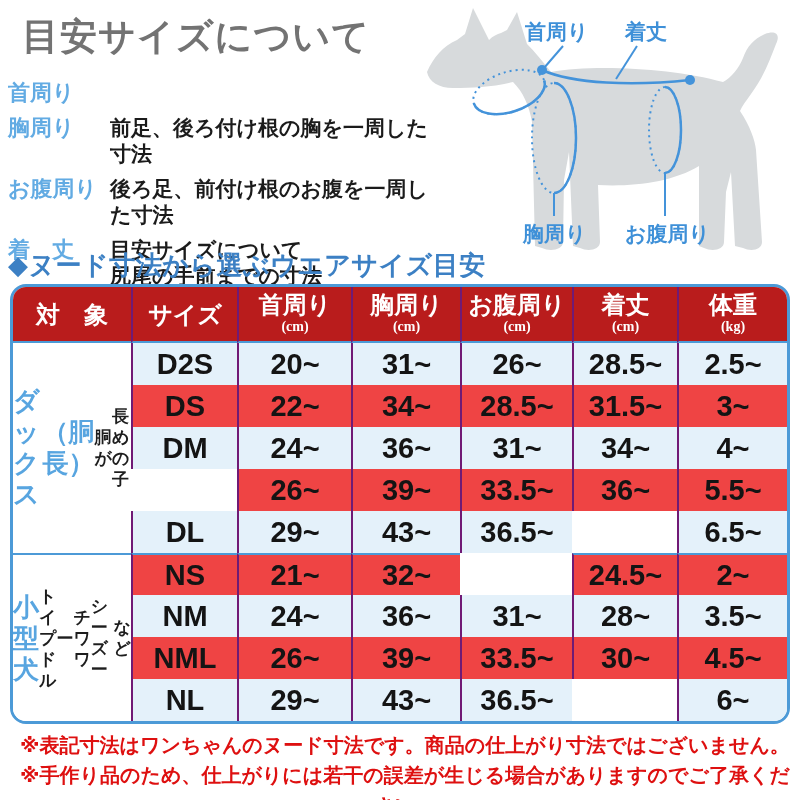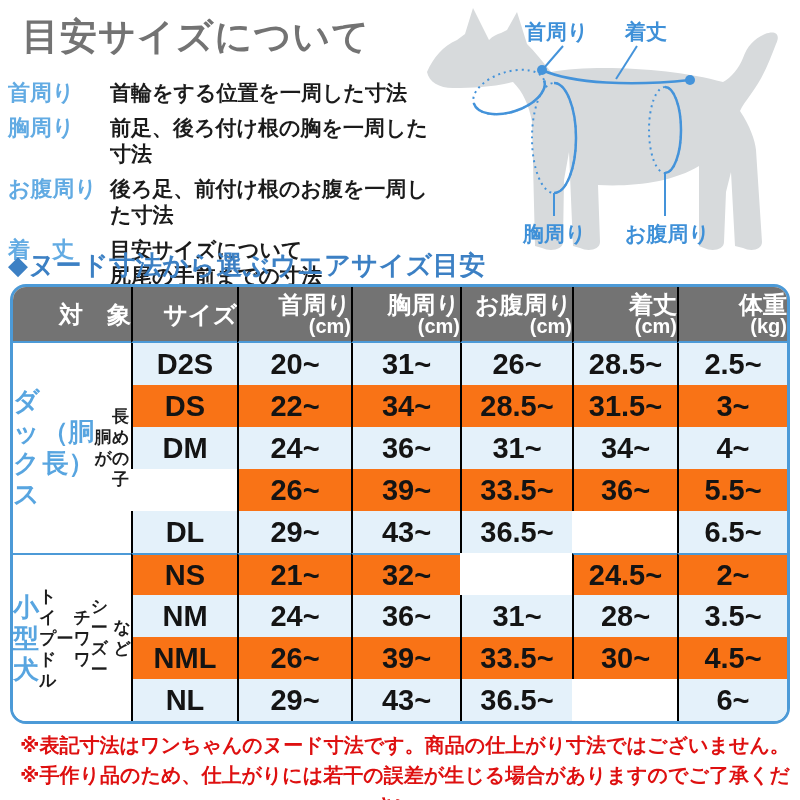--- a/index.html
+++ b/index.html
@@ -36,32 +36,32 @@
   }
   
   .size-table{
     position:absolute;left:10px;top:284px;width:780px;height:440px;
     box-sizing:border-box;border:3px solid #4C9AD7;border-radius:16px;
     background:#ffffff;overflow:hidden;display:grid;
     grid-template-columns:118px 106px 114px 109px 112px 105px 1fr;
     grid-template-rows:56px repeat(9,1fr);
   }
   .th{
-    background:#737373;color:#ffffff;display:flex;flex-direction:column;
-    align-items:flex-end;justify-content:center;
+    background:#b91c1c;color:#ffffff;display:flex;flex-direction:column;
+    align-items:center;justify-content:center;
     border-bottom:2px solid #4C9AD7;
   }
   .th .hl{font-size:24px;line-height:25px;font-weight:bold;}
-  .th .hu{font-size:20px;line-height:19px;font-weight:600;}
+  .th .hu{font-size:14px;line-height:19px;font-weight:600;font-family:Liberation Serif, serif;}
   .cell{
     display:flex;align-items:center;justify-content:center;
-    font-weight:bold;font-size:29px;color:#141414;background:#f97316;
+    font-weight:bold;font-size:29px;color:#141414;background:#ef4444;
   }
   .odd{background:#E4F1FA;}
-  .bl{border-left:2px solid #000000;}
+  .bl{border-left:2px solid #701a75;}
   .gt{border-top:2px solid #4C9AD7;}
   .group{
     display:flex;flex-direction:row;align-items:center;justify-content:center;
     background:#fff;
   }
   .gname{color:#58A5E0;font-size:26px;font-weight:bold;line-height:31px;}
   .gnote{color:#1d1d1d;font-size:17px;font-weight:600;line-height:21px;}
   .group .sp{height:6px;}
   
   .c1{grid-column:1}.c2{grid-column:2}.c3{grid-column:3}.c4{grid-column:4}
@@ -74,21 +74,20 @@
   .note-line{color:#DE1010;font-weight:bold;font-size:20px;line-height:30px;text-align:center;}
 </style>
 </head>
 <body>
 
 <div class="page-title">目安サイズについて</div>
 
 <div class="defs">
   <div class="def-row">
     <div class="def-term">首周り</div>
-    <div class="def-desc">首輪をする位置を一周した寸法</div>
   </div>
   <div class="def-row">
     <div class="def-term">胸周り</div>
     <div class="def-desc">前足、後ろ付け根の胸を一周した寸法</div>
   </div>
   <div class="def-row">
     <div class="def-term">お腹周り</div>
     <div class="def-desc">後ろ足、前付け根のお腹を一周した寸法</div>
   </div>
   <div class="def-row">

